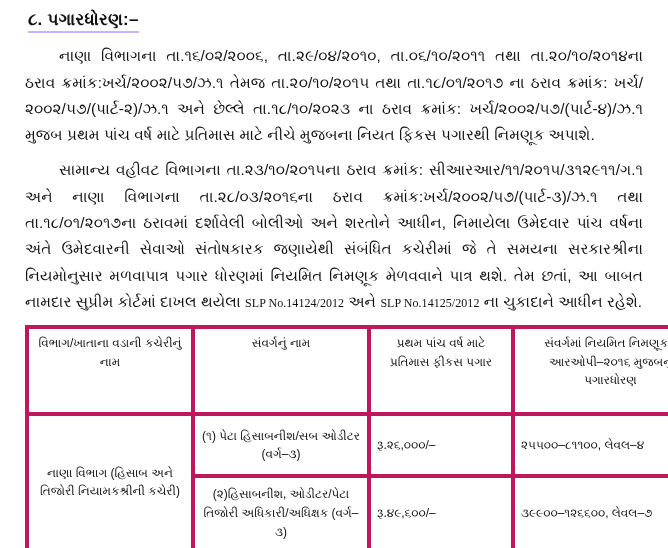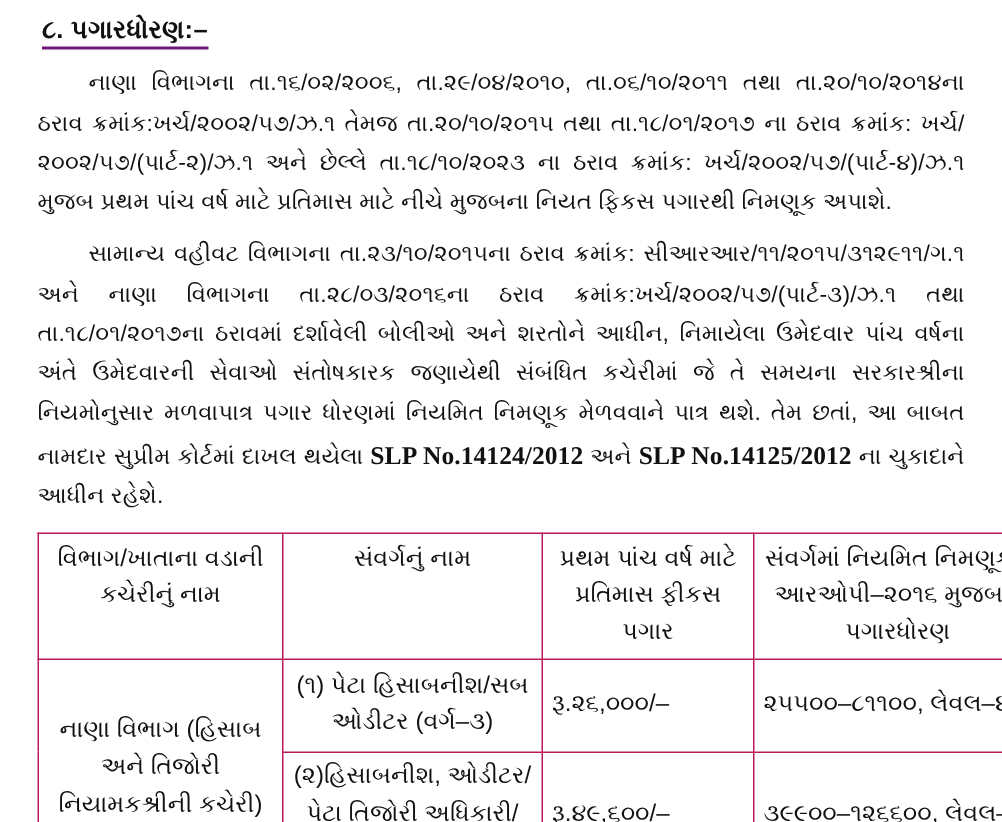--- a/index.html
+++ b/index.html
@@ -20,55 +20,55 @@
     height: 548px;
     padding: 0;
     box-sizing: border-box;
   }
   .heading {
     margin: 9px 0 0 28px;
     font-size: 17px;
     font-weight: bold;
     letter-spacing: 0.2px;
     display: inline-block;
-    border-bottom: 2px solid #701a75;
+    border-bottom: 2px solid #c4b5fd;
     padding-bottom: 1px;
     line-height: 1.25;
   }
   .para {
     margin: 9px 25px 0 25px;
     font-size: 15.3px;
     line-height: 1.72;
     text-align: justify;
     text-justify: inter-word;
     letter-spacing: 0.05px;
   }
   .para.first {
     margin-top: 10px;
   }
   .para .indent {
     display: inline-block;
     width: 34px;
   }
   .para b {
     font-family: "Liberation Serif", "DejaVu Serif", serif;
-    font-weight: bold;
-    font-size: 17px;
+    font-weight: normal;
+    font-size: 12px;
   }
   table.paytable {
     border-collapse: collapse;
     margin: 10px 0 0 25px;
     width: 617px;
     table-layout: fixed;
   }
   table.paytable td,
   table.paytable th {
-    border: 1px solid #be185d;
+    border: 4px solid #be185d;
     font-weight: normal;
-    font-size: 16px;
+    font-size: 12px;
     line-height: 1.55;
     padding: 4px 6px;
     vertical-align: middle;
   }
   table.paytable thead td {
     text-align: center;
     vertical-align: top;
     padding-top: 5px;
     height: 74px;
   }

